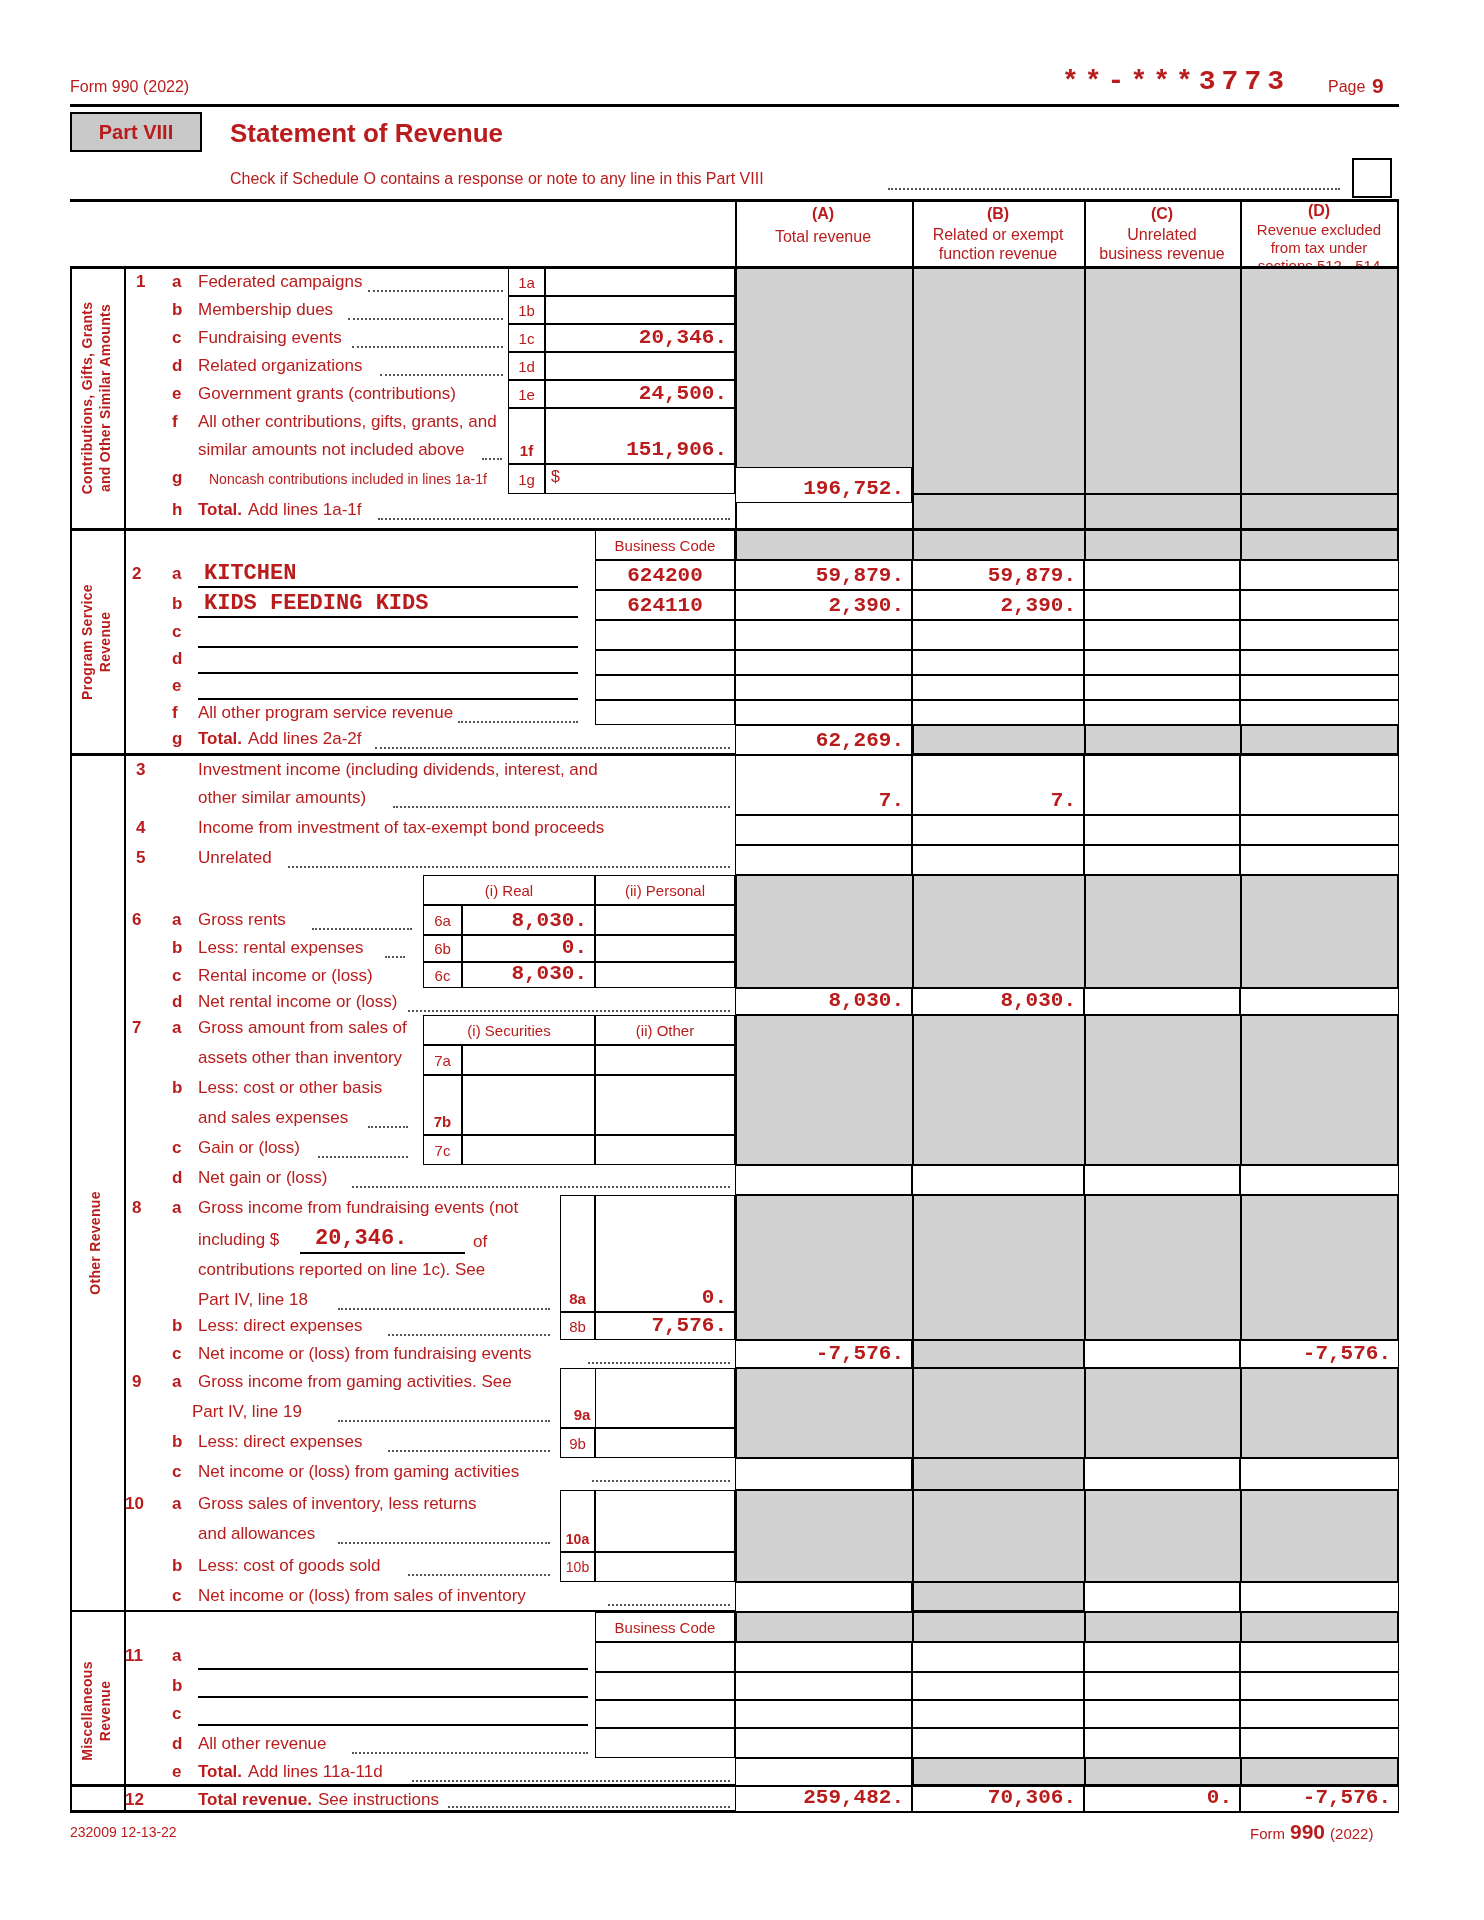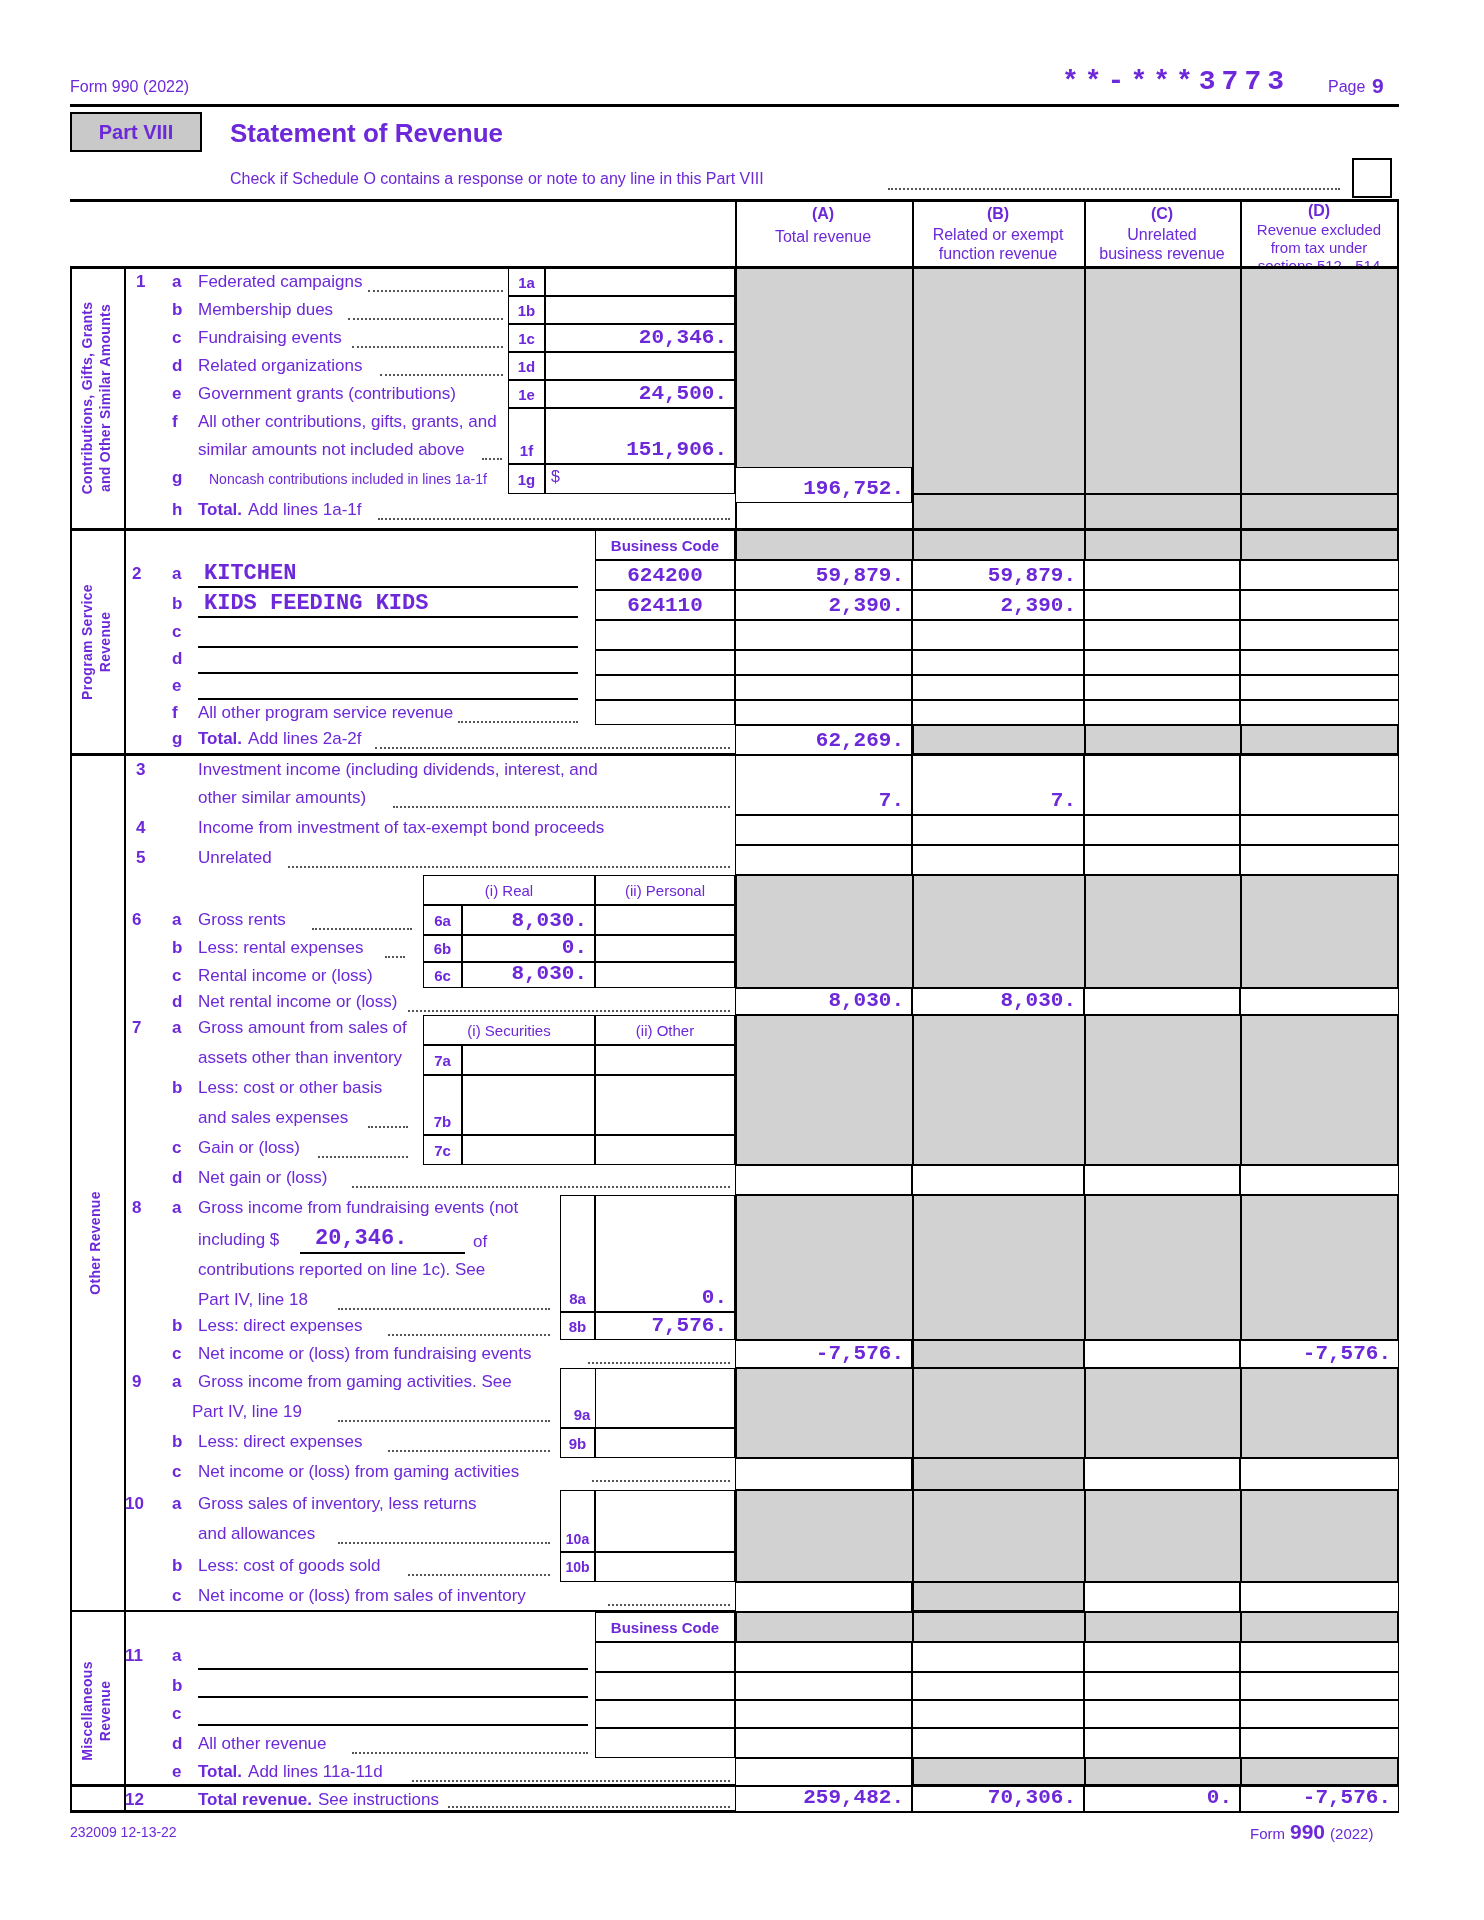--- a/index.html
+++ b/index.html
@@ -1,31 +1,31 @@
 <!DOCTYPE html>
 <html><head>
 <meta charset="utf-8">
 <style>
   html,body{margin:0;padding:0;background:#fff;}
   .page{position:relative;width:1484px;height:1920px;background:#fff;overflow:hidden;
-        font-family:"Liberation Sans",sans-serif;color:#6d28d9;}
+        font-family:"Liberation Sans",sans-serif;color:#b91c1c;}
   .abs{position:absolute;}
   .t{position:absolute;font-size:17px;white-space:nowrap;}
   .t16{position:absolute;font-size:16px;white-space:nowrap;}
   .t14{position:absolute;font-size:14px;white-space:nowrap;}
   .b{font-weight:bold;}
   .mono{font-family:"Liberation Mono",monospace;font-weight:bold;}
   .cell{position:absolute;border:1.5px solid #000;background:#fff;box-sizing:border-box;}
   .gray{position:absolute;border:1.5px solid #000;background:#d2d2d2;box-sizing:border-box;}
   .val{display:flex;align-items:flex-end;justify-content:flex-end;
        font-family:"Liberation Mono",monospace;font-weight:bold;font-size:21px;
        padding:0 7px 2px 0;}
   .code{display:flex;align-items:flex-end;justify-content:center;
         font-family:"Liberation Mono",monospace;font-weight:bold;font-size:21px;padding-bottom:2px;}
-  .boxlbl{display:flex;align-items:center;justify-content:center;font-weight:bold;font-size:15px;}
+  .boxlbl{display:flex;align-items:center;justify-content:center;font-weight:normal;font-size:15px;}
   .boxlbl-bot{display:flex;align-items:flex-end;justify-content:center;font-weight:bold;font-size:15px;padding-bottom:4px;}
   .hdrcell{display:flex;align-items:center;justify-content:center;font-size:15px;}
   .vline{position:absolute;background:#000;width:2px;}
   .hline{position:absolute;background:#000;}
   .dots{position:absolute;border-bottom:2px dotted #555;height:0;}
   .wline{position:absolute;border-bottom:2.5px solid #000;height:0;}
   .rot{position:absolute;transform:translate(-50%,-50%) rotate(-90deg);
        font-weight:bold;font-size:14px;text-align:center;line-height:1.25;
        letter-spacing:.3px;white-space:nowrap;}
   .colhdr{position:absolute;font-size:16px;text-align:center;white-space:nowrap;transform:translateX(-50%);}

